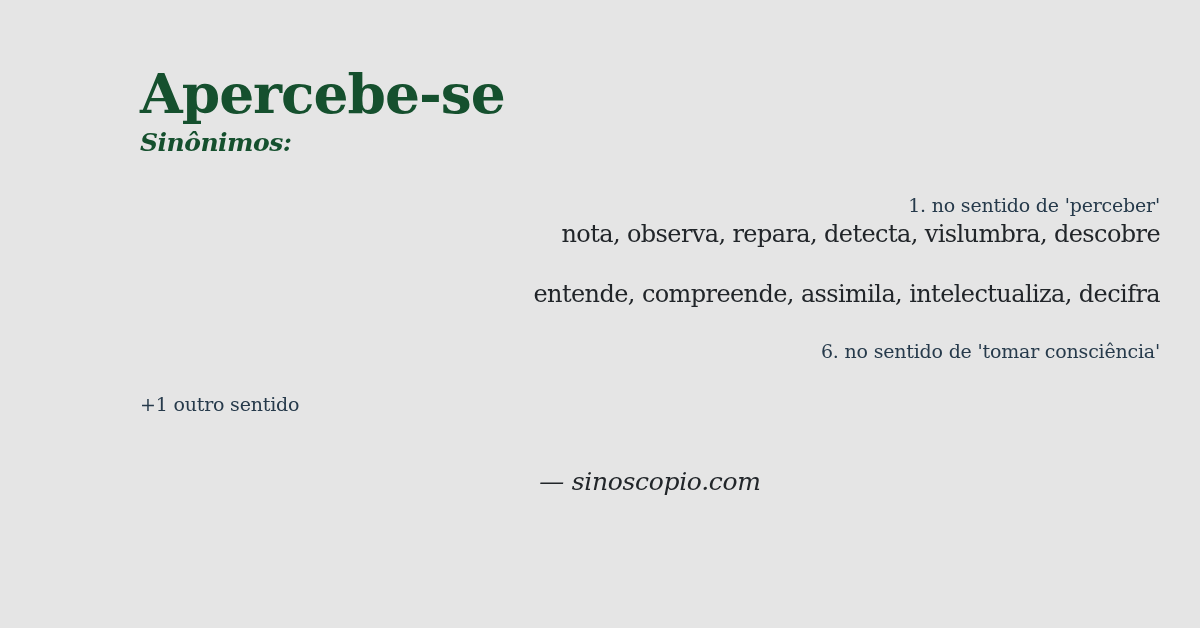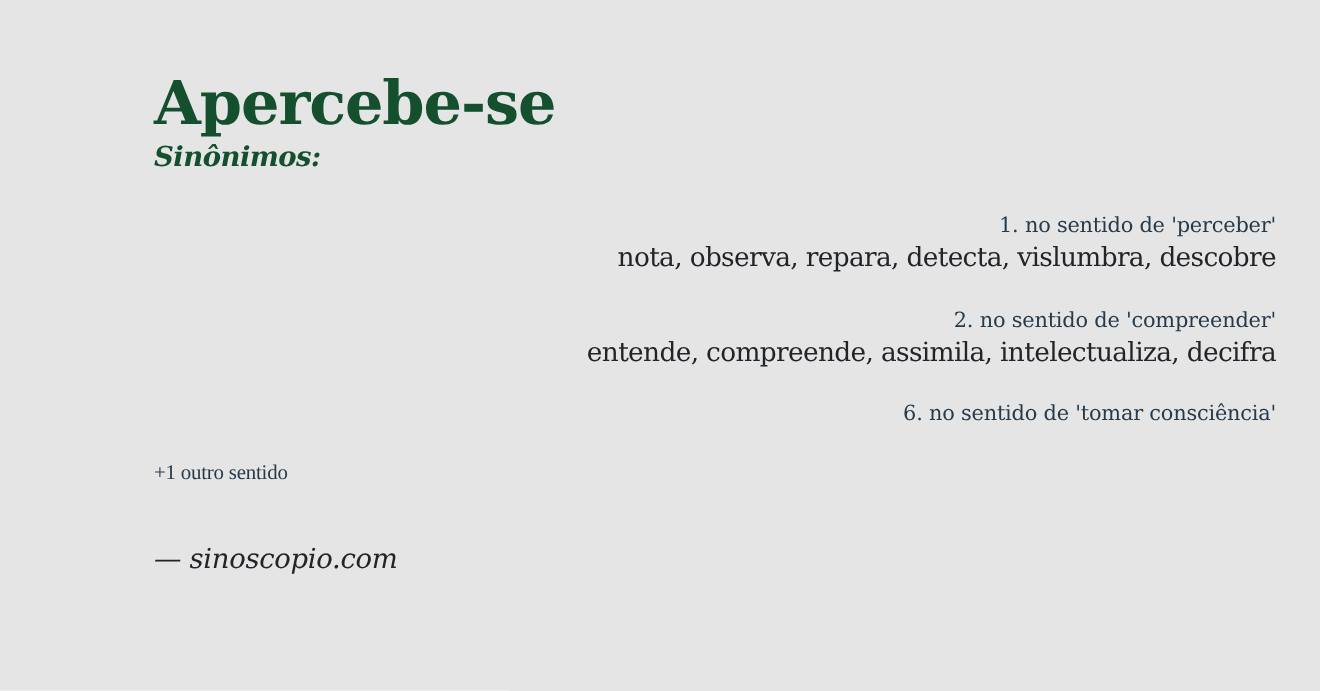--- a/index.html
+++ b/index.html
@@ -56,49 +56,48 @@
     line-height: 1.2;
     color: var(--text-dark, #212529);
     letter-spacing: -0.6px;
   }
   .more-note {
     margin-top: 2px;
     font-size: 19px;
     line-height: 1.2;
     color: var(--label-navy, #263a4b);
     letter-spacing: -0.2px;
-    font-family: Liberation Serif, serif;
   }
   .attribution {
     margin-top: 51px;
     font-size: 25px;
     font-style: italic;
     font-weight: 500;
     color: var(--text-dark, #212529);
     letter-spacing: -0.3px;
+    text-align: center;
   }
 </style>
 </head>
 <body>
 
 <div class="page">
 
   <h1 class="title">Apercebe-se</h1>
 
   <div class="subtitle">Sinônimos:</div>
 
   <div class="senses">
 
     <div class="sense">
       <div class="sense-label">1. no sentido de 'perceber'</div>
       <div class="sense-synonyms">nota, observa, repara, detecta, vislumbra, descobre</div>
     </div>
 
     <div class="sense">
-      <div class="sense-label">2. no sentido de 'compreender'</div>
       <div class="sense-synonyms">entende, compreende, assimila, intelectualiza, decifra</div>
     </div>
 
     <div class="sense">
       <div class="sense-label">6. no sentido de 'tomar consciência'</div>
     </div>
 
   </div>
 
   <div class="more-note">+1 outro sentido</div>

